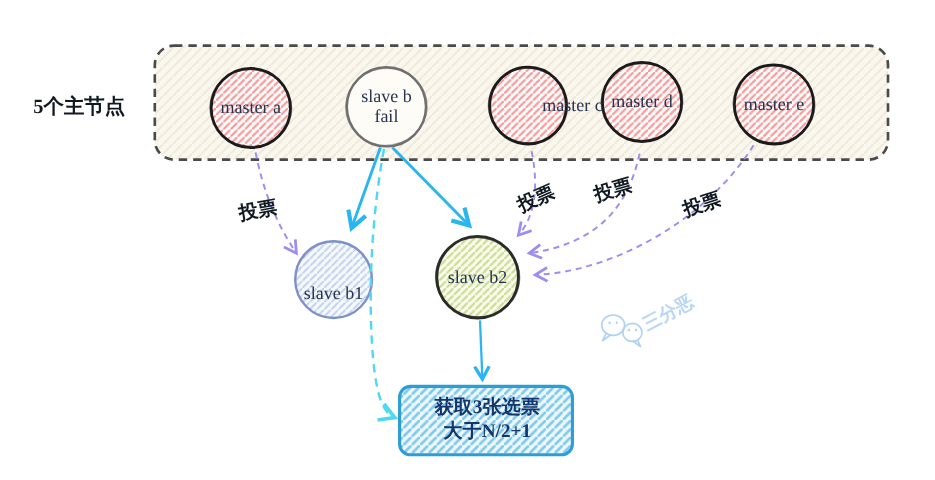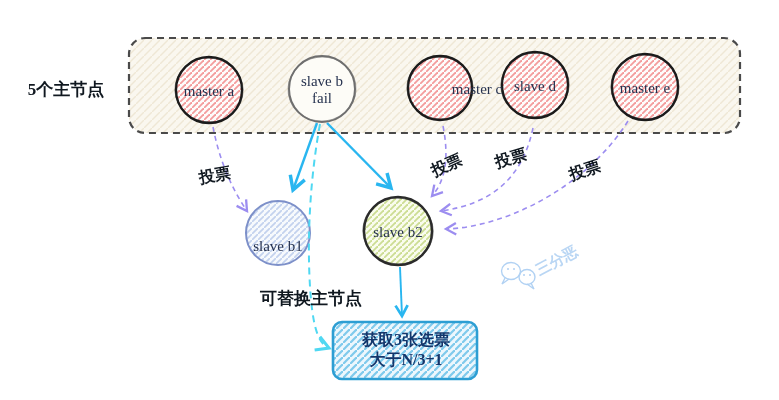--- a/index.html
+++ b/index.html
@@ -140,33 +140,32 @@
   </svg>
 
   <div class="lbl cn" style="left:66px;top:89px;">5个主节点</div>
 
   <div class="lbl node-label" style="left:209px;top:91px;">master a</div>
   <div class="lbl node-label" style="left:322px;top:90px;">
     <div>slave b</div>
     <div>fail</div>
   </div>
   <div class="lbl node-label" style="left:440px;top:89px;margin-left:37px;">master c</div>
-  <div class="lbl node-label" style="left:535px;top:86px;">slave d</div>
+  <div class="lbl node-label" style="left:535px;top:86px;">master d</div>
   <div class="lbl node-label" style="left:645px;top:88px;text-align:right;">master e</div>
 
   <div class="lbl node-label" style="left:278px;top:234px;margin-top:12px;">slave b1</div>
   <div class="lbl node-label" style="left:398px;top:232px;text-align:right;">slave b2</div>
 
   <div class="lbl vote" style="left:215px;top:176px;transform:translate(-50%,-50%) rotate(-10deg);">投票</div>
   <div class="lbl vote" style="left:447px;top:166px;transform:translate(-50%,-50%) rotate(-24deg);">投票</div>
   <div class="lbl vote" style="left:511px;top:159px;transform:translate(-50%,-50%) rotate(-16deg);">投票</div>
   <div class="lbl vote" style="left:585px;top:171px;transform:translate(-50%,-50%) rotate(-18deg);">投票</div>
 
-  <div class="lbl cn" style="left:311px;top:298px;">可替换主节点</div>
 
   <div class="lbl box-text" style="left:406px;top:350px;">
     <div>获取3张选票</div>
-    <div>大于N/3+1</div>
+    <div>大于N/2+1</div>
   </div>
 
   <div class="lbl watermark-text" style="left:557px;top:261px;transform:translate(-50%,-50%) rotate(-28deg);">三分恶</div>
 
 </div>
 
 </body></html>

